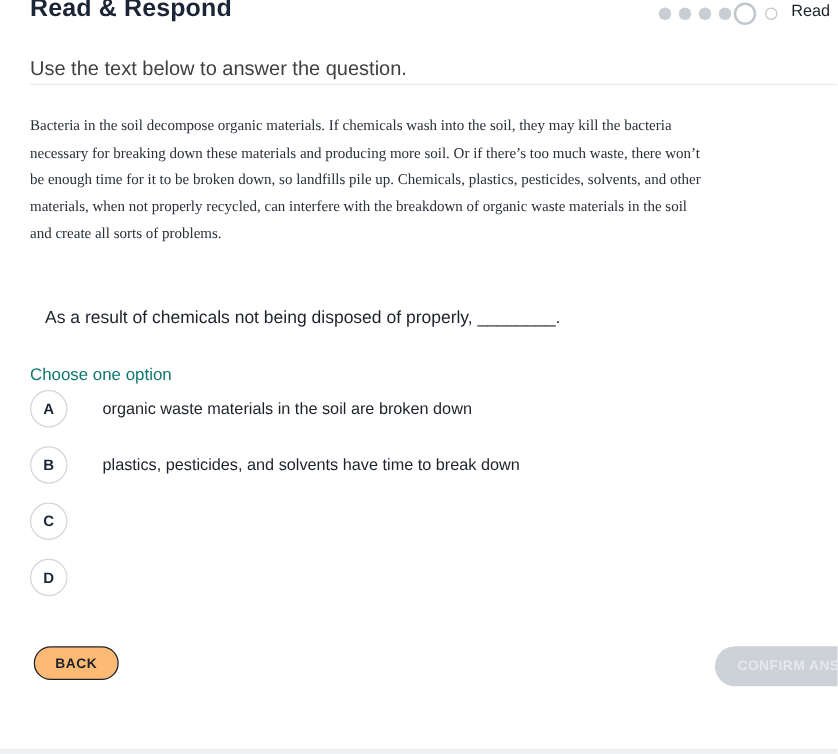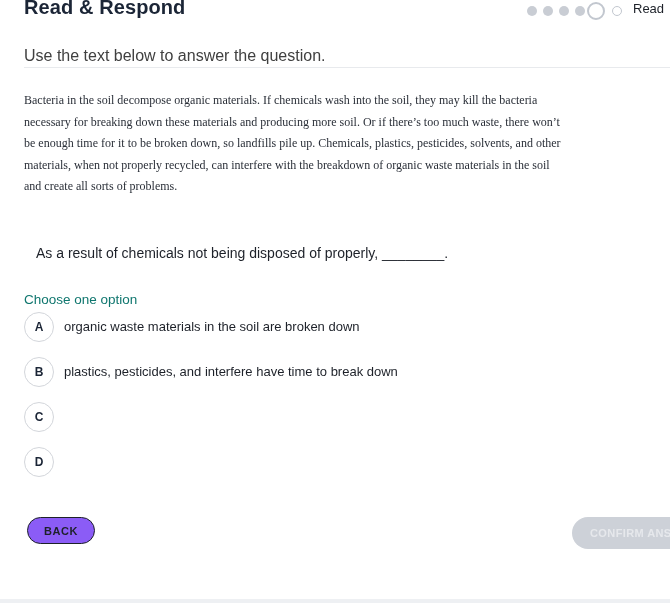--- a/index.html
+++ b/index.html
@@ -36,24 +36,24 @@
   .choose {
     position: absolute; left: 24px; top: 276px; font-size: 13.5px; color: #0f766e; margin-top: 16px;
   }
   .options { position: absolute; left: 24px; top: 310px; }
   .option { display: flex; align-items: center; height: 33px; margin-bottom: 12px; cursor: pointer; }
   .option-letter {
     width: 30px; height: 30px; border-radius: 50%; border: 1px solid #d3d6db;
     display: flex; align-items: center; justify-content: center;
     font-weight: bold; font-size: 12px; color: #1b2536; box-sizing: border-box;
   }
-  .option-text { margin-left: 10px; font-size: 13px; color: #1d2129; }
+  .option-text { margin-left: 28px; font-size: 13px; color: #1d2129; }
   .back-button {
     position: absolute; left: 27px; top: 517px; width: 68px; height: 27px;
-    border: 1.5px solid #1d2129; border-radius: 14px; background: #8b5cf6;
+    border: 1.5px solid #1d2129; border-radius: 14px; background: #fdba74;
     font-size: 11px; font-weight: bold; color: #1d2129; letter-spacing: 0.5px;
     display: flex; align-items: center; justify-content: center; box-sizing: border-box;
   }
   .confirm-button {
     position: absolute; left: 572px; top: 517px; width: 140px; height: 32px;
     border-radius: 16px; background: #cdd1d8; color: #e6e8ec;
     font-size: 11px; font-weight: bold; letter-spacing: 0.4px;
     display: flex; align-items: center; padding-left: 18px; box-sizing: border-box; white-space: nowrap;
   }
   .footer-bar { position: absolute; left: 0; right: 0; top: 599px; height: 4px; background: #eef0f3; }
@@ -81,21 +81,21 @@
 <div class="question">As a result of chemicals not being disposed of properly, ________.</div>
 <div class="choose">Choose one option</div>
 
 <div class="options">
   <div class="option">
     <span class="option-letter">A</span>
     <span class="option-text">organic waste materials in the soil are broken down</span>
   </div>
   <div class="option">
     <span class="option-letter">B</span>
-    <span class="option-text">plastics, pesticides, and interfere have time to break down</span>
+    <span class="option-text">plastics, pesticides, and solvents have time to break down</span>
   </div>
   <div class="option">
     <span class="option-letter">C</span>
   </div>
   <div class="option">
     <span class="option-letter">D</span>
   </div>
 </div>
 
 <div class="back-button">BACK</div>

